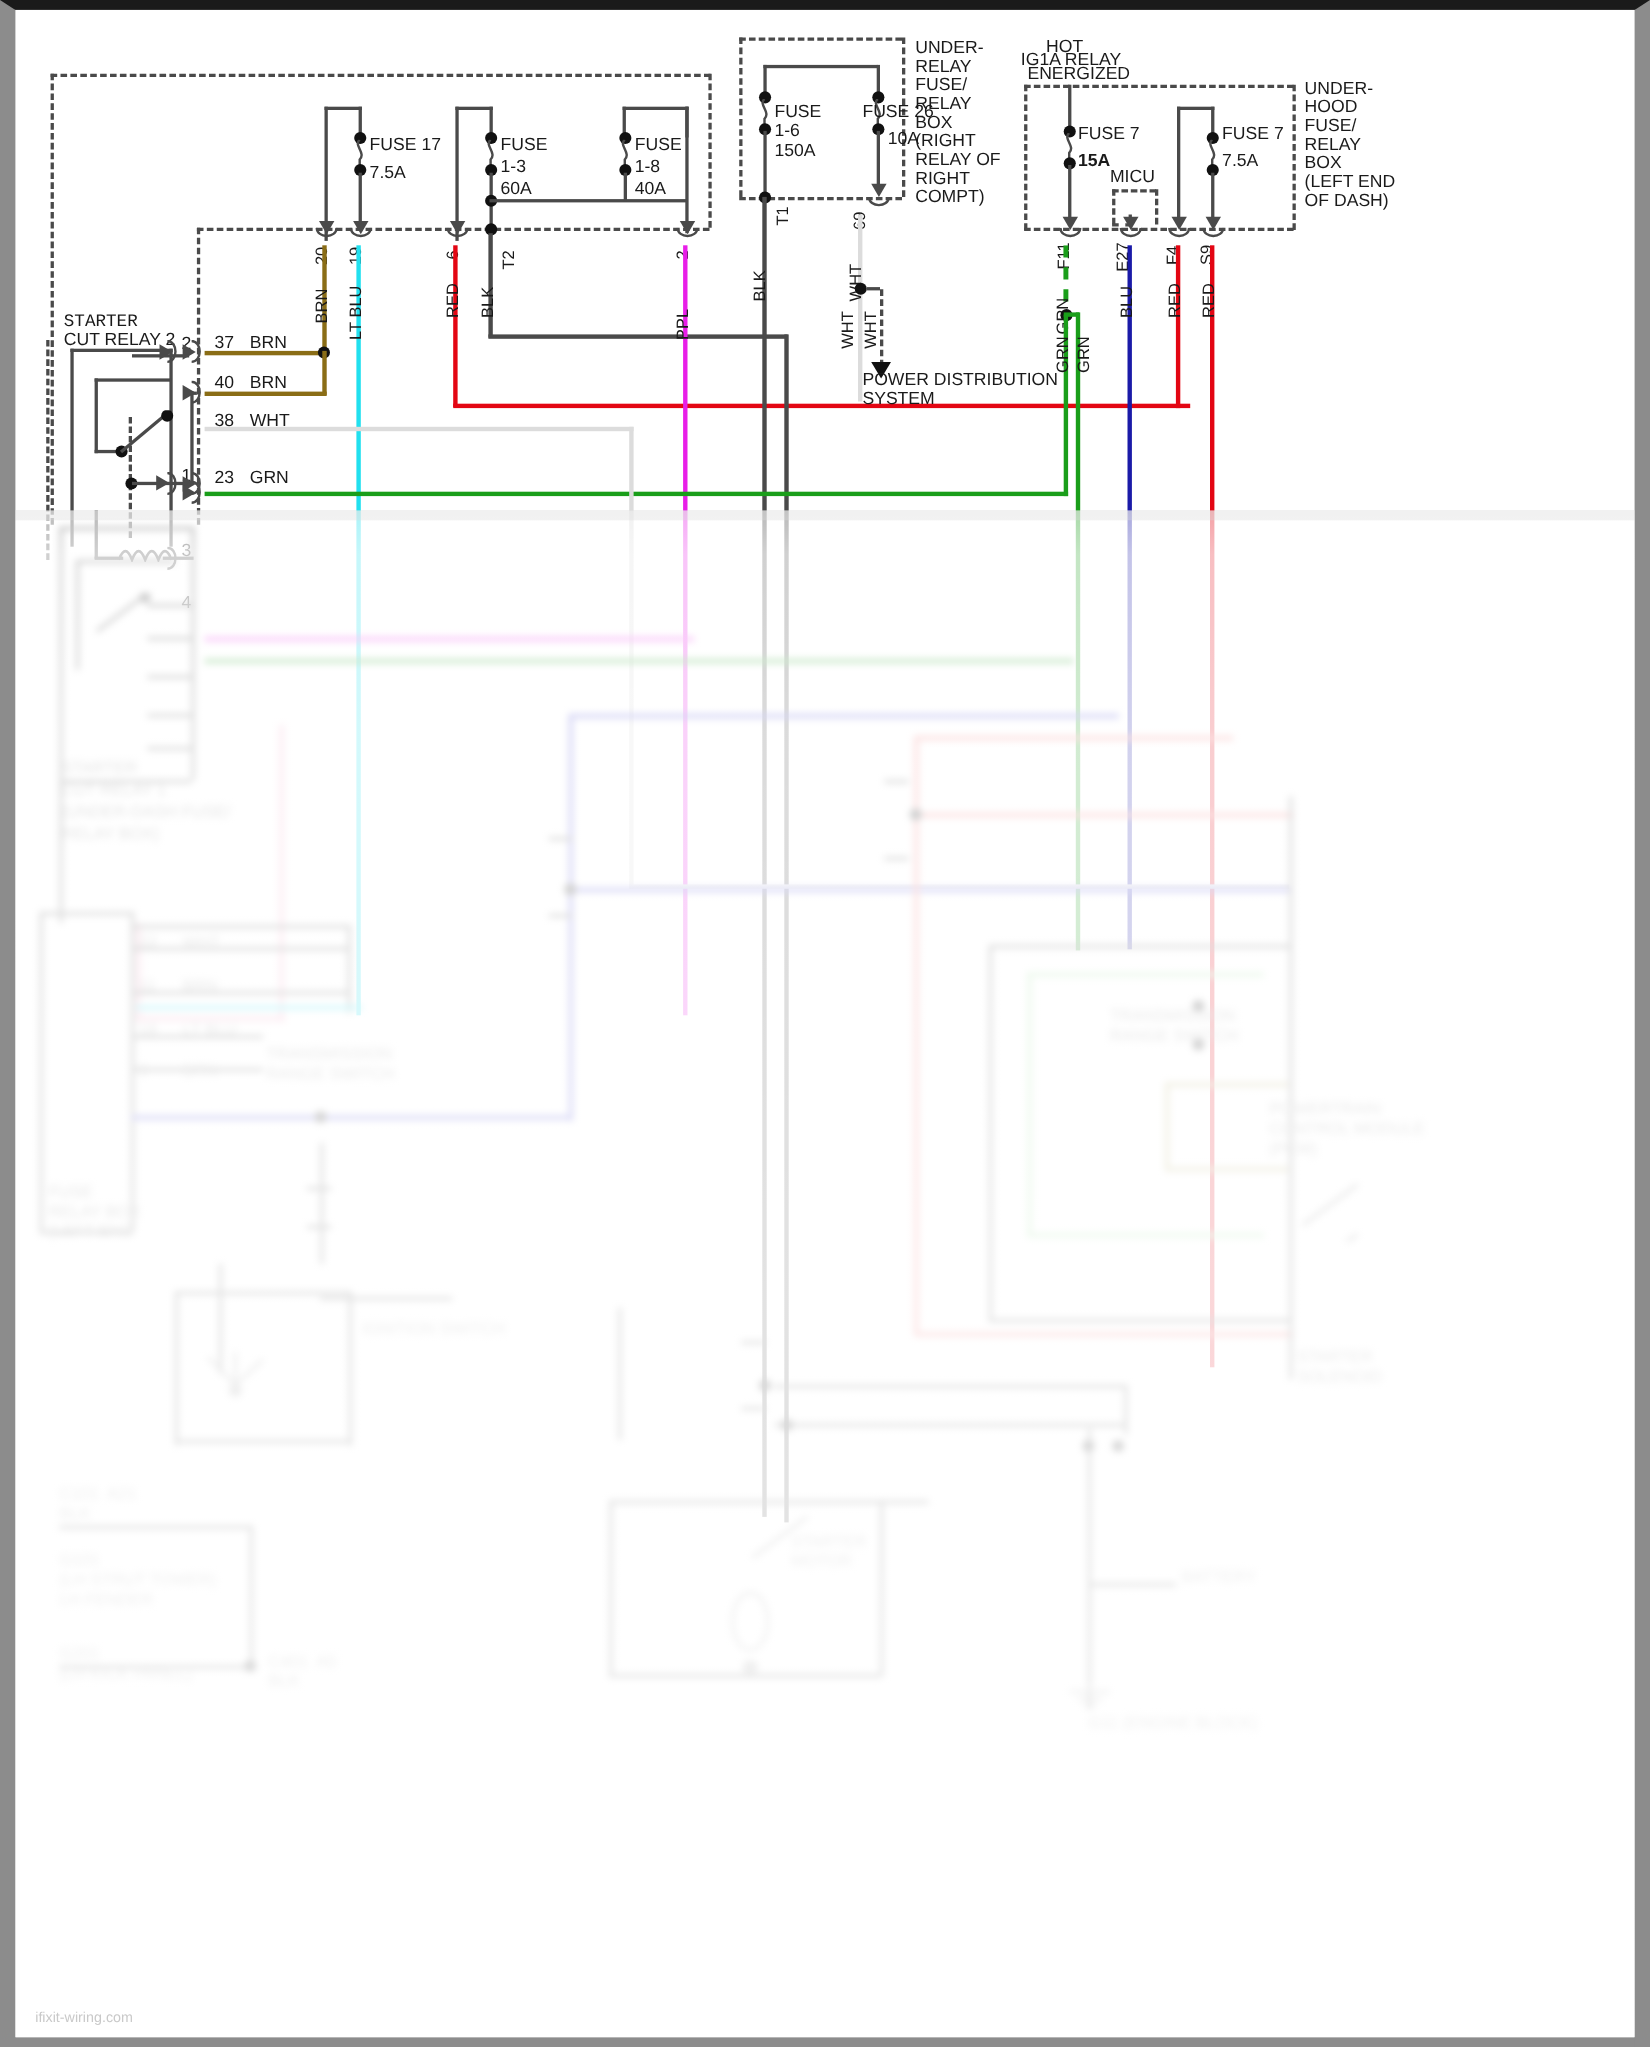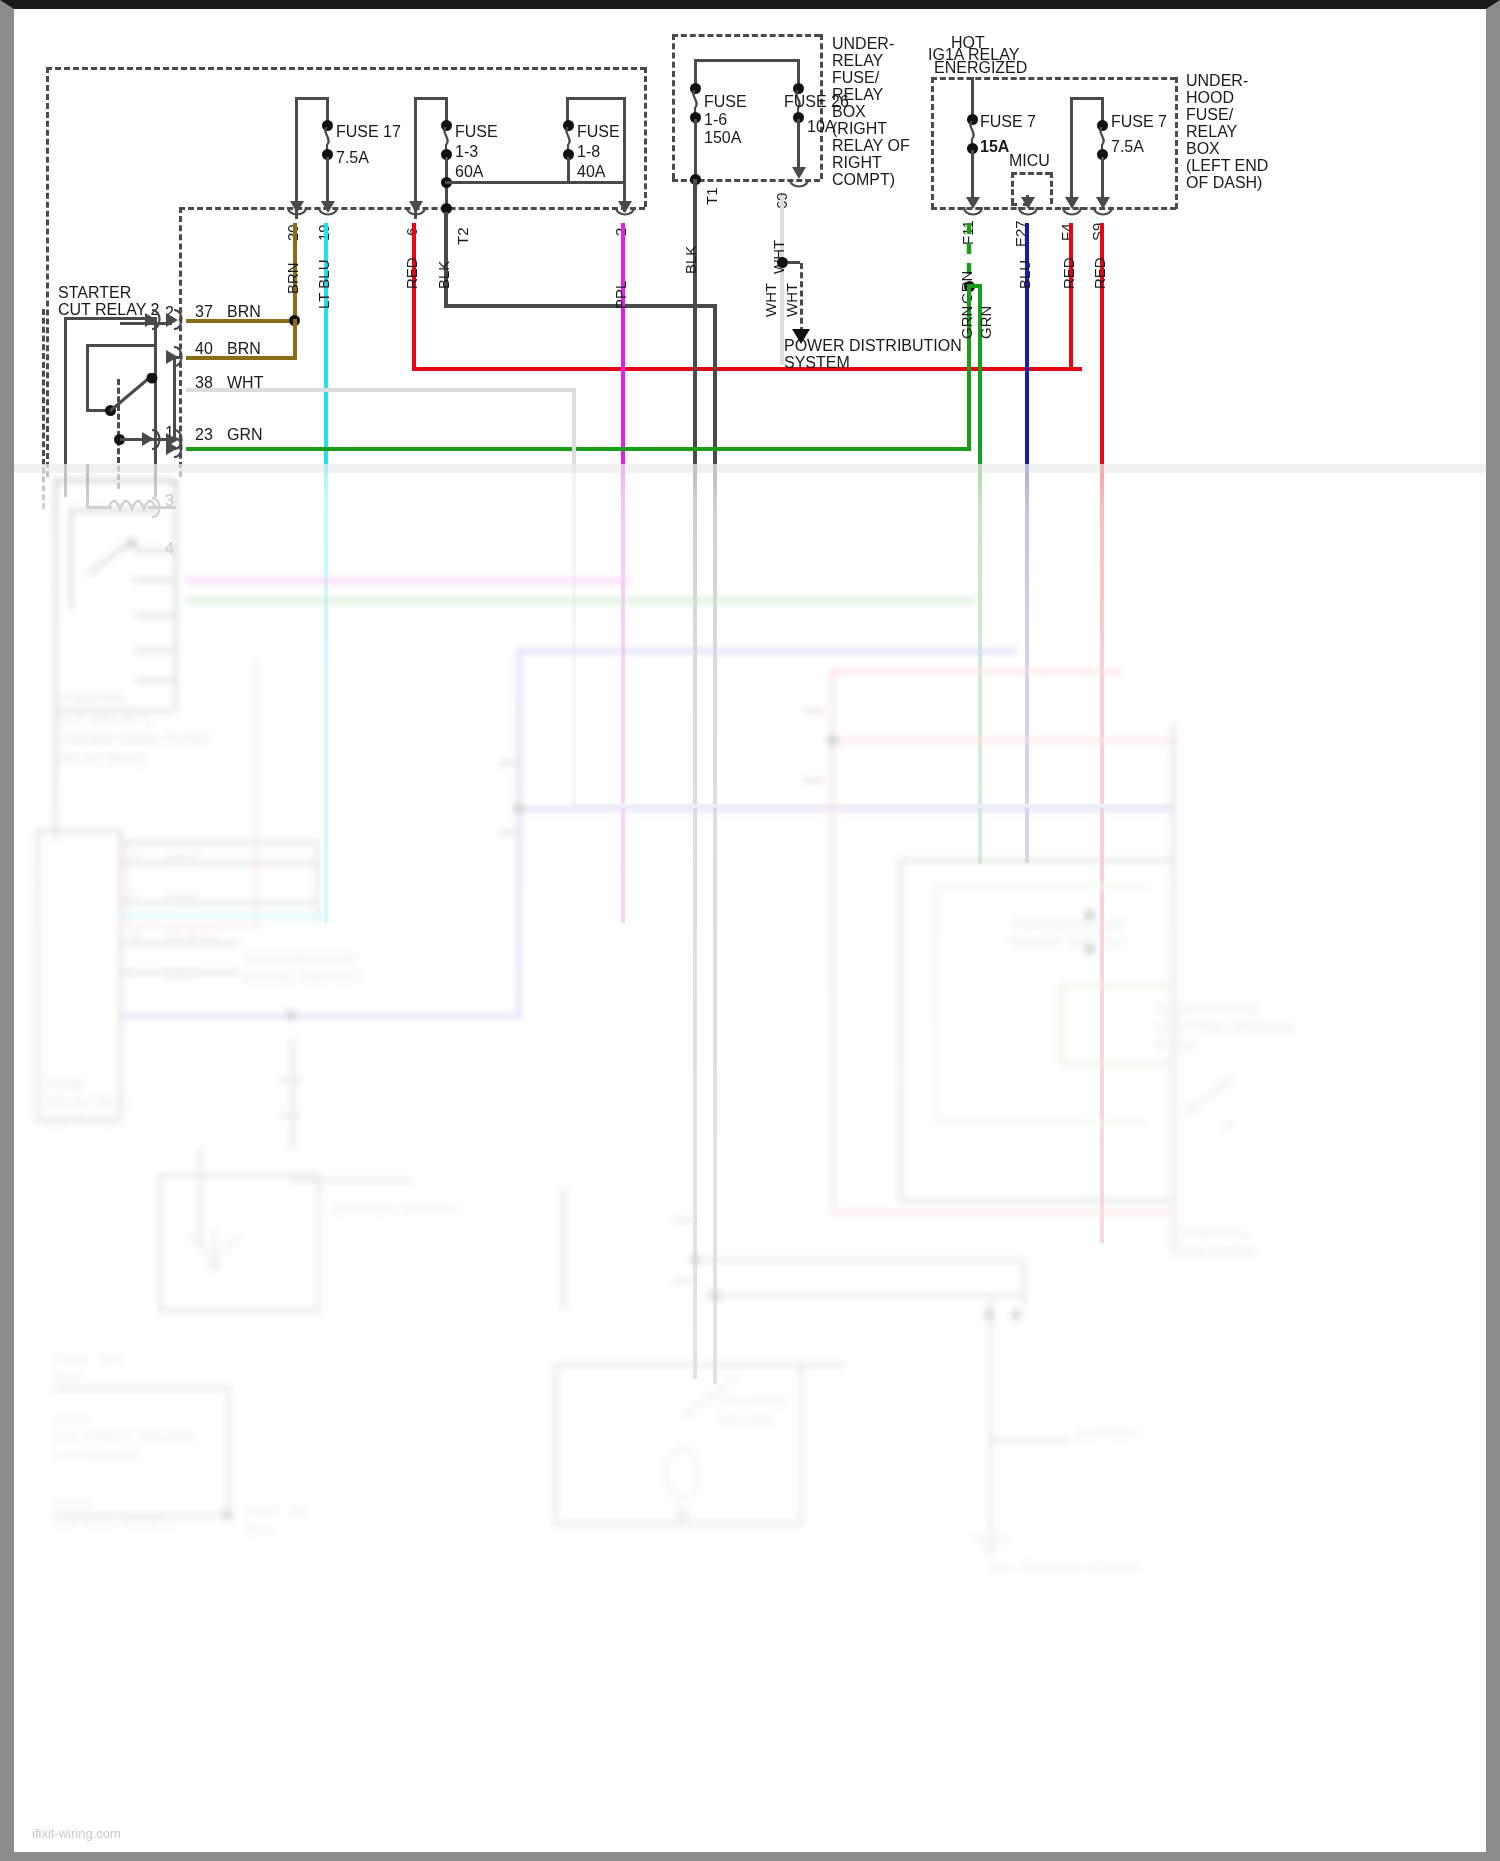--- a/index.html
+++ b/index.html
@@ -307,21 +307,21 @@
     <div class="wire v" style="left:1011px;top:214px;height:640px;background:#1a1aa8;"></div>
     <span class="vtxt" style="left:1002px;top:280px;">BLU</span>
 
     <div class="wire v" style="left:1055px;top:214px;height:148px;background:#e30613;"></div>
     <span class="vtxt" style="left:1046px;top:280px;">RED</span>
 
     <div class="wire v" style="left:1086px;top:214px;height:1020px;background:#e30613;"></div>
     <span class="vtxt" style="left:1077px;top:280px;">RED</span>
 
     <div class="dash-v" style="left:28px;top:300px;height:200px;"></div>
-    <span class="txt" style="left:44px;top:274px;">STARTER</span>
+    <span class="txt" style="left:44px;top:274px;font-family:Liberation Mono, monospace;">STARTER</span>
     <span class="txt" style="left:44px;top:291px;">CUT RELAY 2</span>
     <div class="ln vl" style="left:50px;top:308px;height:180px;"></div>
     <div class="ln vl" style="left:140px;top:308px;height:180px;"></div>
     <div class="ln hl" style="left:50px;top:308px;width:93px;"></div>
 
     <div class="ln hl" style="left:72px;top:335px;width:70px;"></div>
     <div class="ln vl" style="left:72px;top:335px;height:68px;"></div>
     <div class="ln hl" style="left:72px;top:400px;width:22px;"></div>
     <div class="dot" style="left:91px;top:396px;"></div>
     <svg style="position:absolute;left:94px;top:364px;width:50px;height:42px;">

